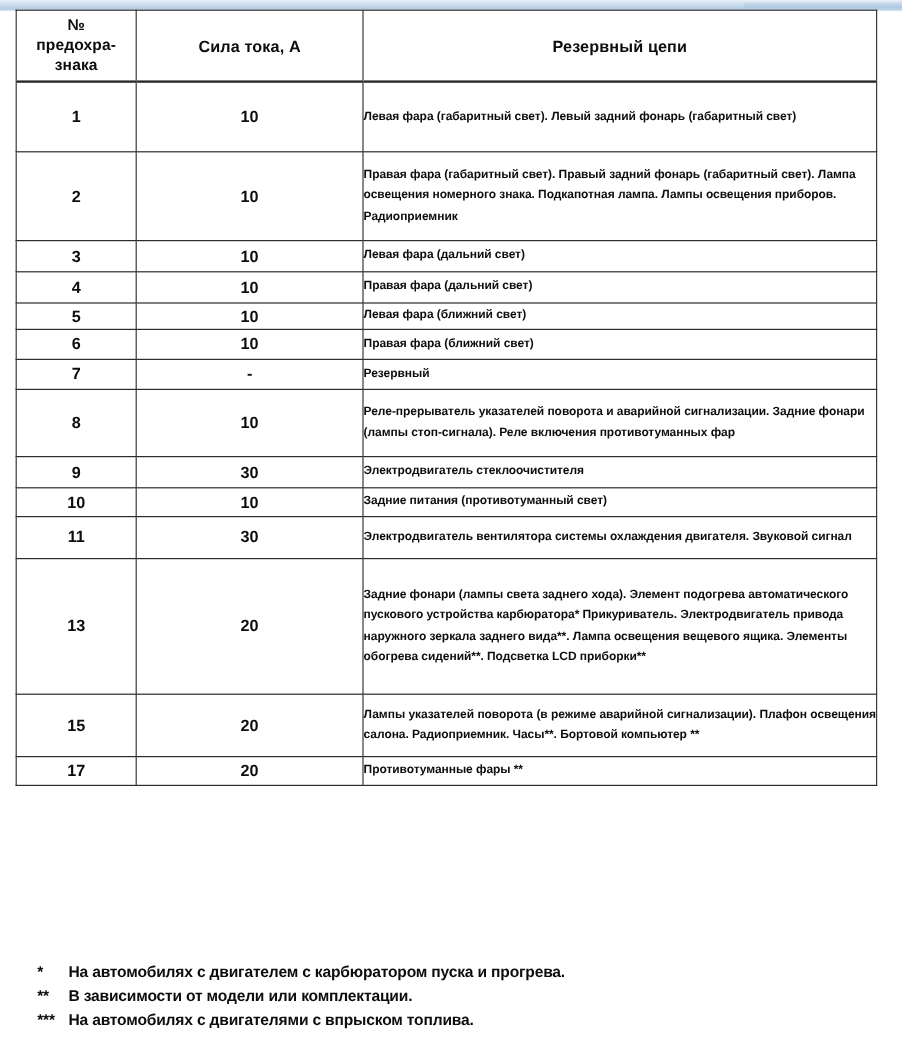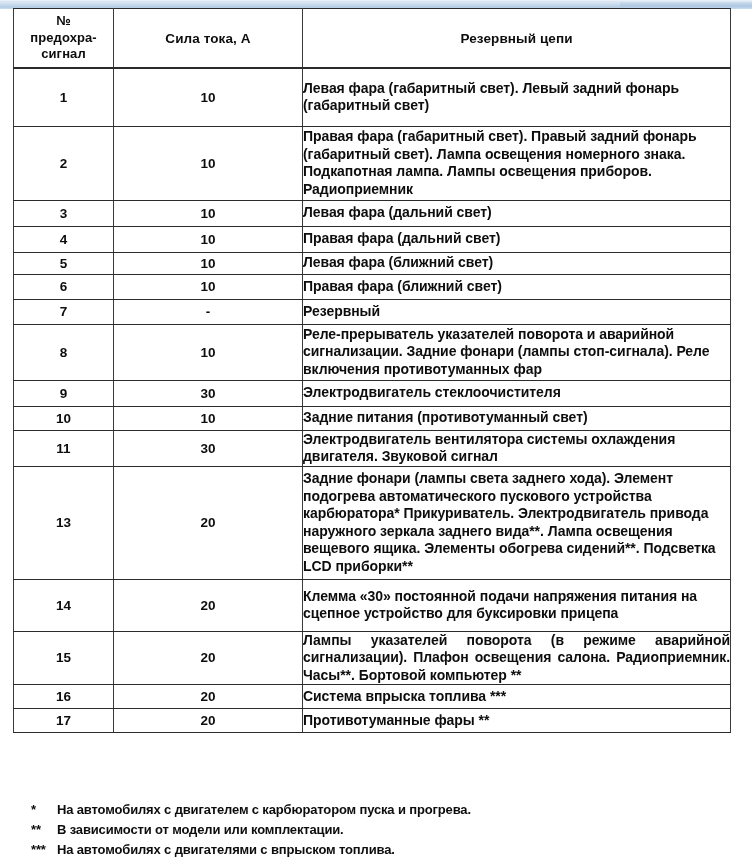--- a/index.html
+++ b/index.html
@@ -82,21 +82,21 @@
     font-size: 13.5px;
     padding: 3px 2px;
   }
   .cell-amp {
     text-align: center;
     font-size: 13.5px;
     padding: 3px 2px;
   }
   .cell-desc {
     text-align: left;
-    font-size: 14px;
+    font-size: 10px;
     line-height: 17.5px;
     padding: 3px 6px 3px 11px;
     letter-spacing: -0.05px;
   }
   .cell-desc.justify {
     text-align: justify;
     text-align-last: left;
   }
 
   .notes {
@@ -133,21 +133,21 @@
     <colgroup>
       <col class="c-num">
       <col class="c-amp">
       <col class="c-desc">
     </colgroup>
     <thead>
       <tr>
         <th class="hdr hdr-num" style="height:58px;">
           <div>№</div>
           <div>предохра-</div>
-          <div>сигнал</div>
+          <div>знака</div>
         </th>
         <th class="hdr">Сила тока, А</th>
         <th class="hdr">Резервный цепи</th>
       </tr>
     </thead>
     <tbody>
       <tr style="height:58px;">
         <td class="cell-num">1</td>
         <td class="cell-amp">10</td>
         <td class="cell-desc">Левая фара (габаритный свет). Левый задний фонарь (габаритный свет)</td>
@@ -201,33 +201,23 @@
         <td class="cell-num">11</td>
         <td class="cell-amp">30</td>
         <td class="cell-desc">Электродвигатель вентилятора системы охлаждения двигателя. Звуковой сигнал</td>
       </tr>
       <tr style="height:113px;">
         <td class="cell-num">13</td>
         <td class="cell-amp">20</td>
         <td class="cell-desc">Задние фонари (лампы света заднего хода). Элемент подогрева автоматического пускового устройства карбюратора* Прикуриватель. Электродвигатель привода наружного зеркала заднего вида**. Лампа освещения вещевого ящика. Элементы обогрева сидений**. Подсветка LCD приборки**</td>
       </tr>
       <tr style="height:52px;">
-        <td class="cell-num">14</td>
-        <td class="cell-amp">20</td>
-        <td class="cell-desc">Клемма «30» постоянной подачи напряжения питания на сцепное устройство для буксировки прицепа</td>
-      </tr>
-      <tr style="height:52px;">
         <td class="cell-num">15</td>
         <td class="cell-amp">20</td>
         <td class="cell-desc justify">Лампы указателей поворота (в режиме аварийной сигнализации). Плафон освещения салона. Радиоприемник. Часы**. Бортовой компьютер **</td>
-      </tr>
-      <tr style="height:24px;">
-        <td class="cell-num">16</td>
-        <td class="cell-amp">20</td>
-        <td class="cell-desc">Система впрыска топлива ***</td>
       </tr>
       <tr style="height:24px;margin-top:24px;">
         <td class="cell-num">17</td>
         <td class="cell-amp">20</td>
         <td class="cell-desc">Противотуманные фары **</td>
       </tr>
     </tbody>
   </table>
 </div>
 

